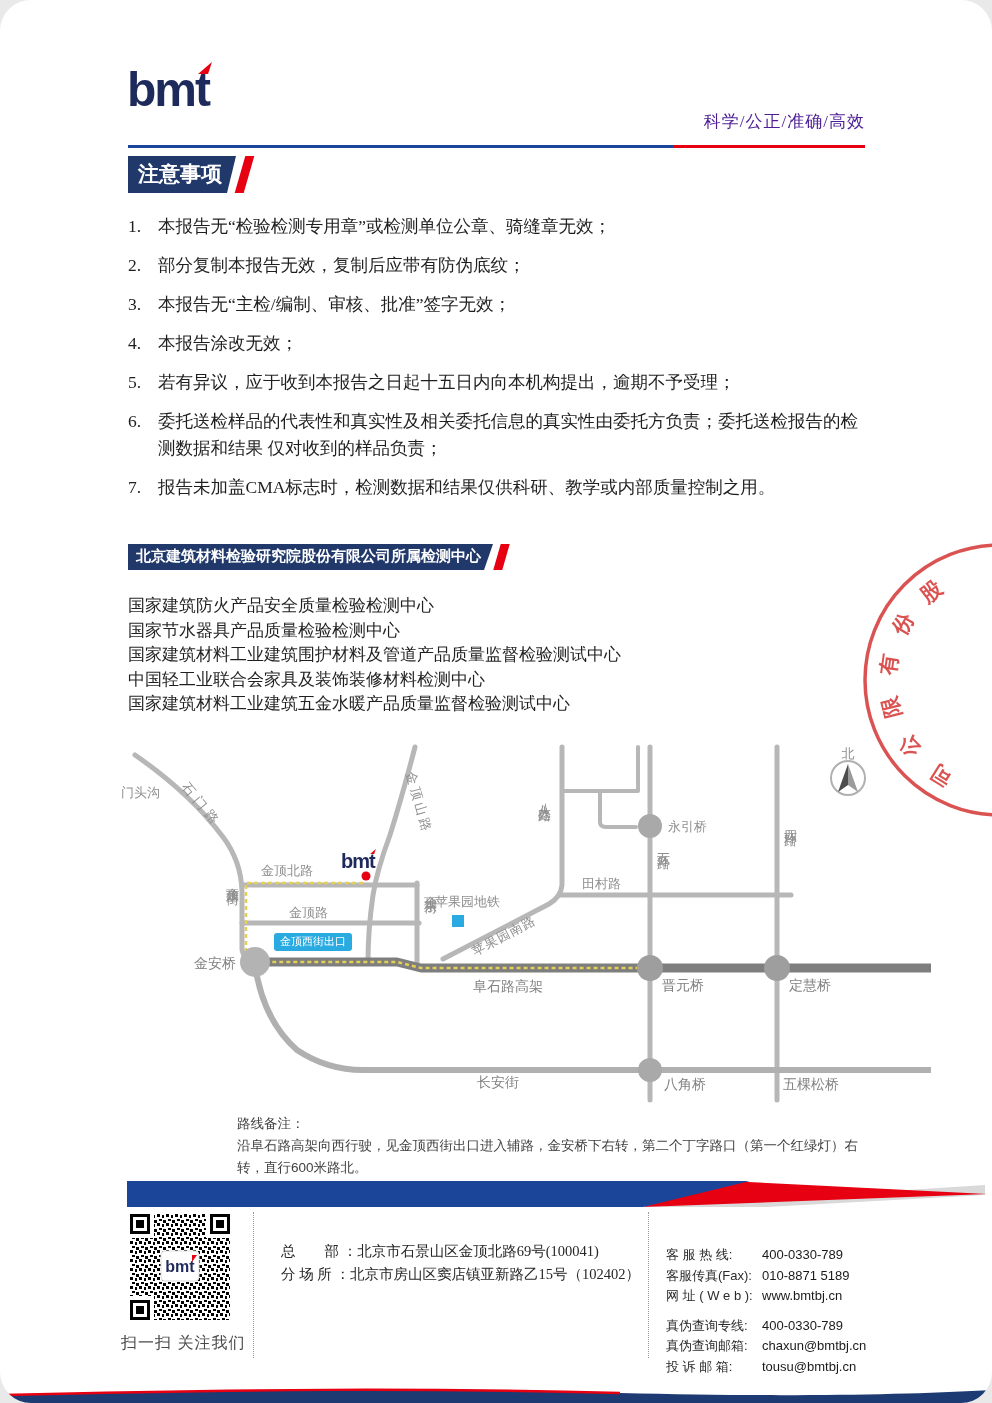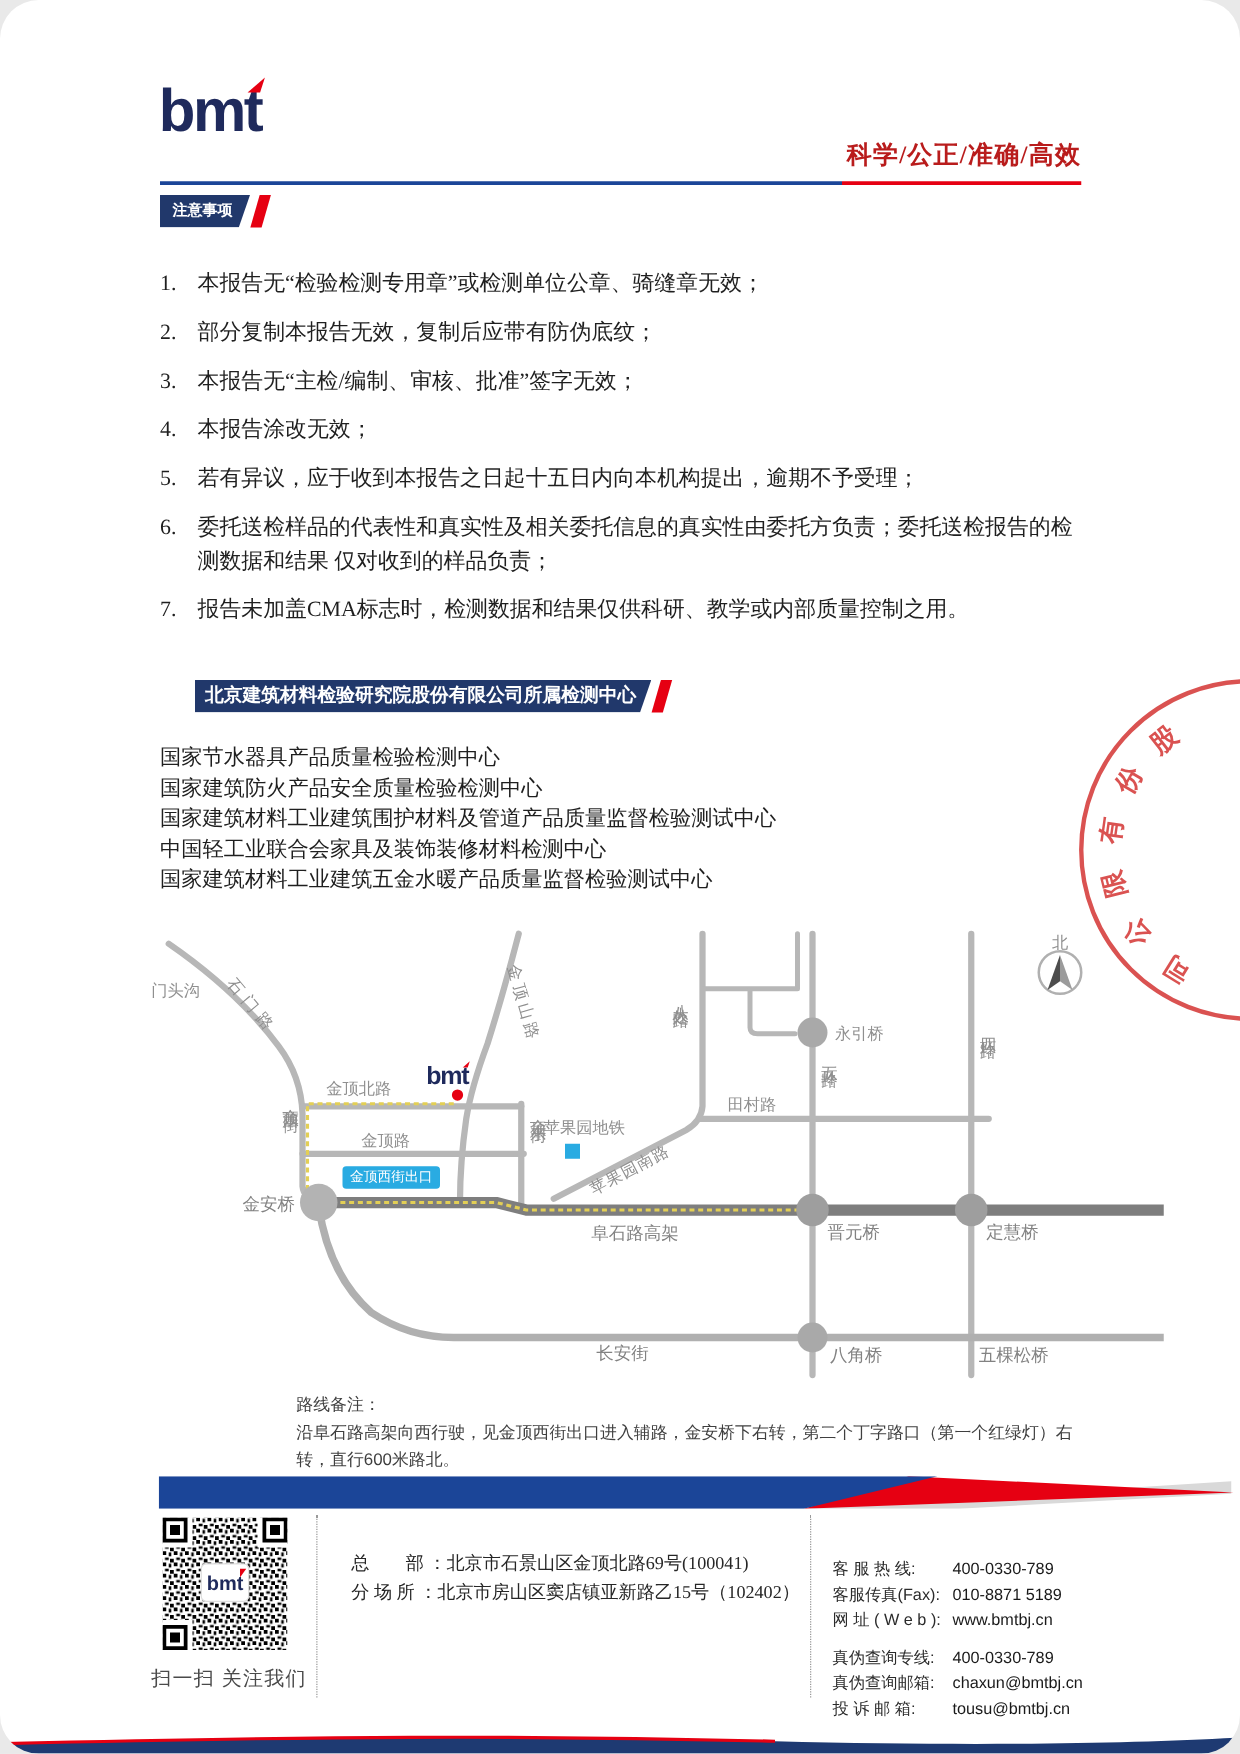--- a/index.html
+++ b/index.html
@@ -5,33 +5,33 @@
   html,body{margin:0;padding:0;background:#e9e9e9;}
   .page{position:relative;width:992px;height:1403px;margin:0 auto;background:#fff;overflow:hidden;
         font-family:"Liberation Serif",serif;color:#1f1f1f;border-radius:31px;}
 
   
   .bmt-logo{position:relative;display:inline-block;font-family:"Liberation Sans",sans-serif;
             font-weight:bold;color:#1f2a5c;letter-spacing:-2px;line-height:1;}
   .bmt-accent{position:absolute;width:0;height:0;border-left:.22em solid transparent;
               border-bottom:.26em solid #e60012;top:-.08em;right:-.02em;transform:skewX(-18deg);}
   .hdr-logo{position:absolute;left:127px;top:66px;font-size:48px;}
-  .hdr-tagline{position:absolute;right:127px;top:110px;font-size:20px;letter-spacing:1px;color:#b91c1c;font-weight:bold;}
+  .hdr-tagline{position:absolute;right:127px;top:110px;font-size:17px;letter-spacing:1px;color:#4c1d95;}
   .hdr-rule{position:absolute;left:128px;top:145px;width:737px;height:3px;
             background:linear-gradient(to right,#1b4598 0 74%,#e60012 74% 100%);}
 
   
   .sec-head{position:absolute;display:flex;align-items:stretch;}
   .sec-box{background:#21386b;color:#fff;font-family:"Liberation Sans",sans-serif;font-weight:bold;
            padding:4px 14px 5px 10px;clip-path:polygon(0 0,100% 0,calc(100% - 9px) 100%,0 100%);}
   .sec-slash{width:9px;background:#e60012;transform:skewX(-16deg);margin-left:4px;}
   .head-notice{left:128px;top:156px;}
-  .head-notice .sec-box{font-size:12px;}
+  .head-notice .sec-box{font-size:21px;}
   .head-centers{left:128px;top:544px;}
-  .head-centers .sec-box{font-size:15px;padding:3px 12px 4px 8px;margin-left:28px;}
+  .head-centers .sec-box{font-size:15px;padding:3px 12px 4px 8px;}
 
   
   .notice-list{position:absolute;left:128px;top:213px;width:742px;margin:0;padding:0;list-style:none;}
   .notice-list li{display:flex;font-size:17.5px;line-height:26.5px;margin-bottom:12.5px;}
   .notice-num{flex:0 0 30px;}
   .notice-text{flex:1;font-family:Liberation Serif, serif;}
 
   
   .centers-list{position:absolute;left:128px;top:594px;}
   .centers-list p{margin:0;font-size:17px;line-height:24.6px;}
@@ -122,22 +122,22 @@
         <span class="notice-text">报告未加盖CMA标志时，检测数据和结果仅供科研、教学或内部质量控制之用。</span>
       </li>
   </ol>
 
   <div class="sec-head head-centers">
     <span class="sec-box">北京建筑材料检验研究院股份有限公司所属检测中心</span>
     <span class="sec-slash"></span>
   </div>
 
   <div class="centers-list">
+    <p>国家建筑防火产品安全质量检验检测中心</p>
     <p>国家节水器具产品质量检验检测中心</p>
-    <p>国家建筑防火产品安全质量检验检测中心</p>
     <p>国家建筑材料工业建筑围护材料及管道产品质量监督检验测试中心</p>
     <p>中国轻工业联合会家具及装饰装修材料检测中心</p>
     <p>国家建筑材料工业建筑五金水暖产品质量监督检验测试中心</p>
   </div>
 
   <div class="map-wrap">
     <svg width="840" height="385" viewBox="0 0 840 385">
       <g stroke="#b7b7b7" stroke-width="5" fill="none" stroke-linecap="round">
         <path d="M30,30 Q85,68 118,112 Q136,136 137,166 L137,224 Q138,234 150,236"></path>
         <path d="M137,160 L312,160"></path>

